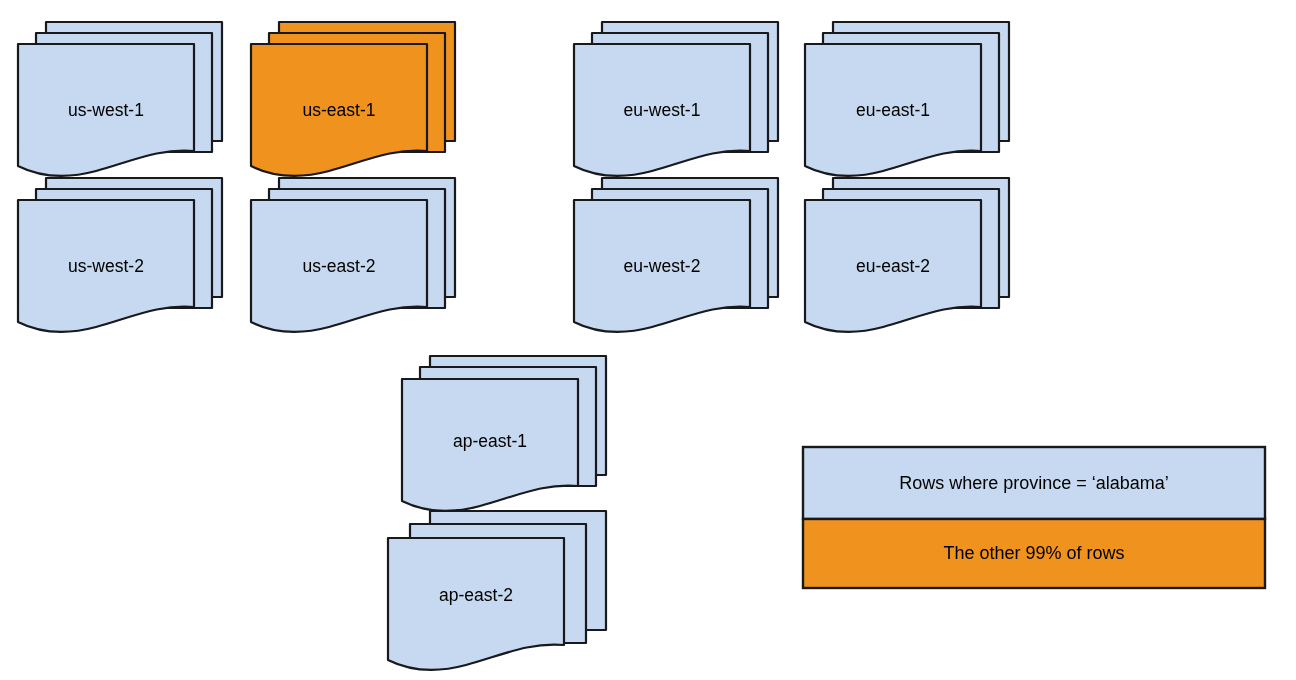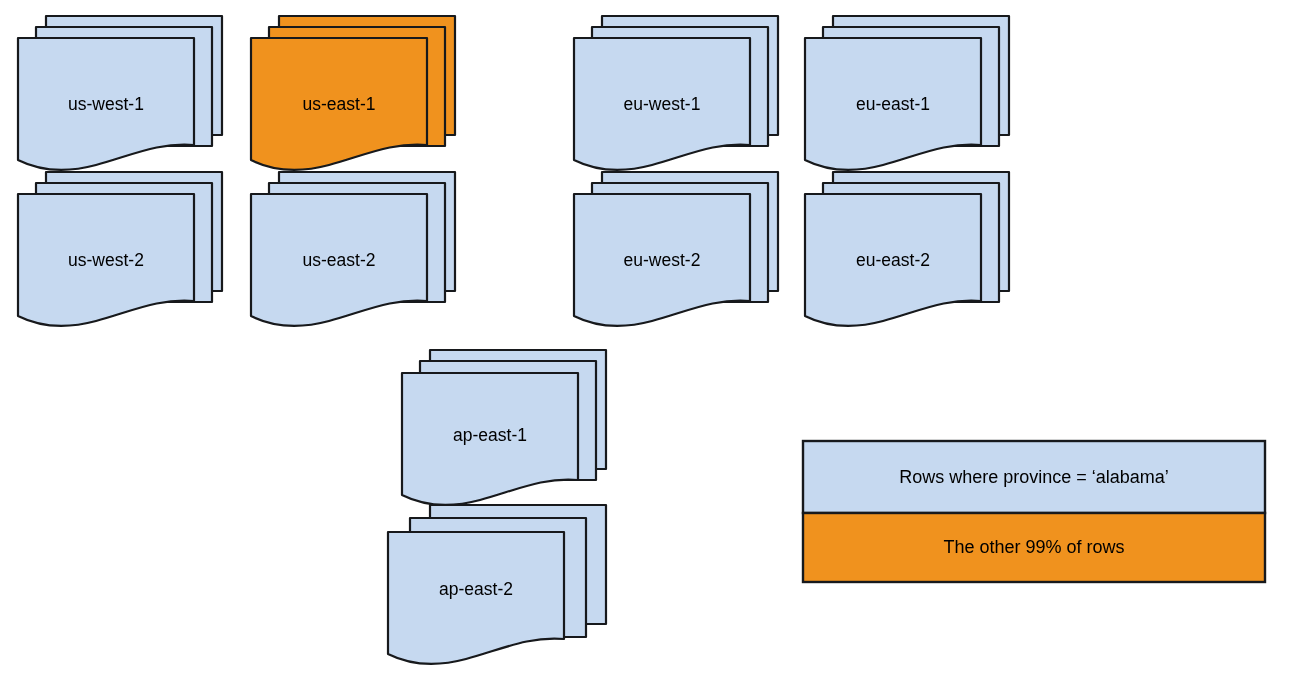--- a/index.html
+++ b/index.html
@@ -10,20 +10,21 @@
   body {
     width: 1296px;
     height: 680px;
     font-family: "Liberation Sans", sans-serif;
     overflow: hidden;
   }
   #canvas {
     position: relative;
     width: 1296px;
     height: 636px;
+    margin-top: 6px;
   }
   svg.diagram {
     position: absolute;
     top: 0;
     left: 0;
     width: 1296px;
     height: 680px;
   }
   .doc-label {
     font-family: "Liberation Sans", sans-serif;

